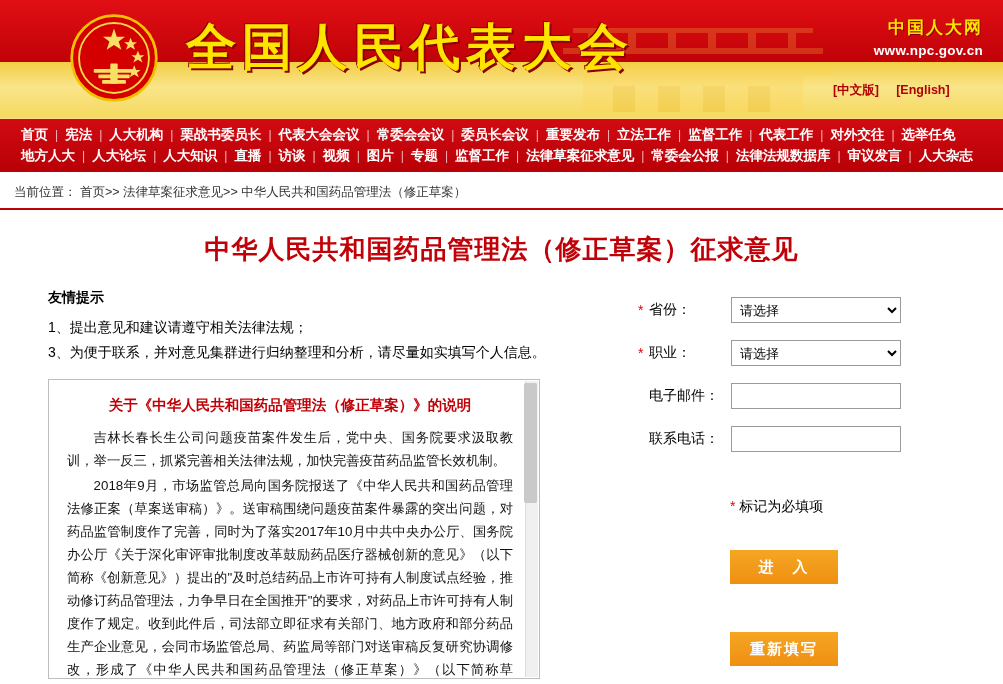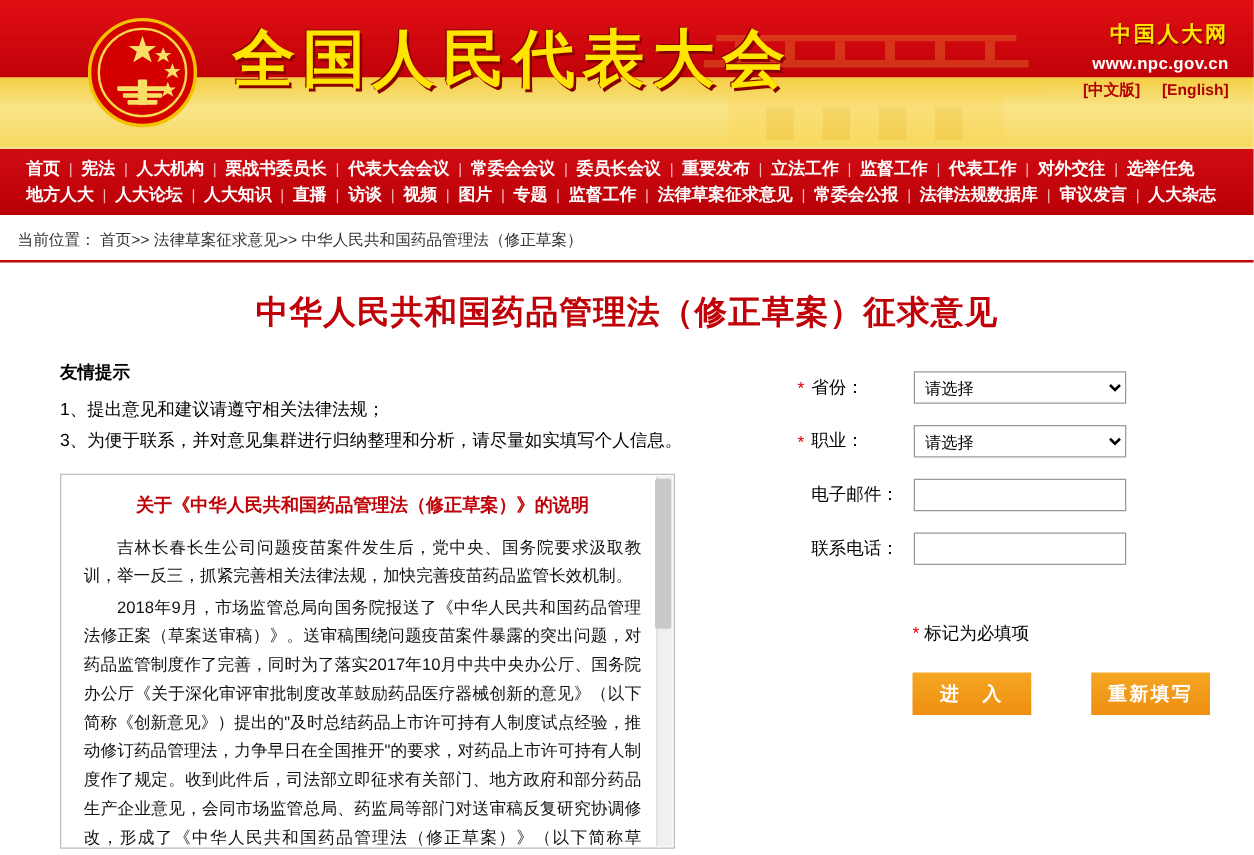--- a/index.html
+++ b/index.html
@@ -64,22 +64,22 @@
     font-weight: bold; font-size: 17px; color: #ffe400;
     letter-spacing: 2px;
     text-shadow: 1px 1px 0 #8a0000;
   }
   .banner-site .url {
     margin-top: 4px;
     font-size: 13.5px; font-weight: bold; color: #ffffff;
     letter-spacing: .3px;
   }
   .banner-langs {
-    position: absolute; right: 20px; top: 64px; z-index: 6;
-    width: 150px; text-align: right;
+    position: absolute; right: 20px; top: 82px; z-index: 6;
+    width: 150px; text-align: left;
     font-size: 12.5px; color: #b10000; font-weight: bold;
   }
   .banner-langs span { color: #b10000; }
 
   
   .nav {
     background: linear-gradient(to bottom,#d10b12 0%, #b80006 100%);
     padding: 5px 14px 6px 14px;
     color: #fff;
     border-top: 1px solid #f6e08a;
@@ -197,24 +197,25 @@
   }
   select.f { height: 26px; }
   .note {
     margin-top: 46px;
     margin-left: 92px;
     font-size: 14px;
     color: #000;
   }
   .note .star { color: #e00000; }
   .btn-row {
-    margin-top: 22px;
+    margin-top: 34px;
     margin-left: 92px;
     display: flex;
     gap: 48px;
+    flex-direction: column;
   }
   .btn {
     width: 108px; height: 34px;
     border: none;
     background: linear-gradient(to bottom,#f5a623 0%, #ef8f12 100%);
     color: #fff;
     font-size: 15px;
     font-weight: bold;
     font-family: "Liberation Sans", sans-serif;
     cursor: pointer;

